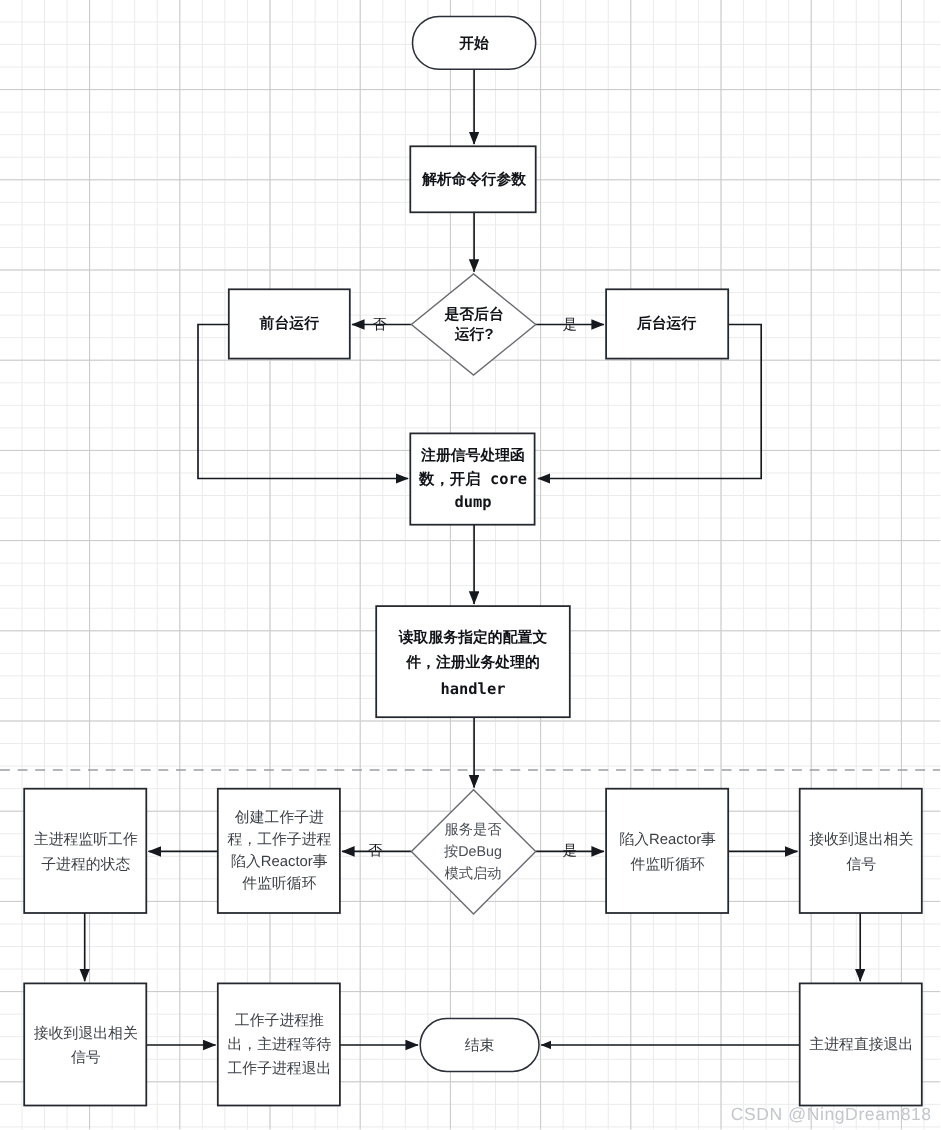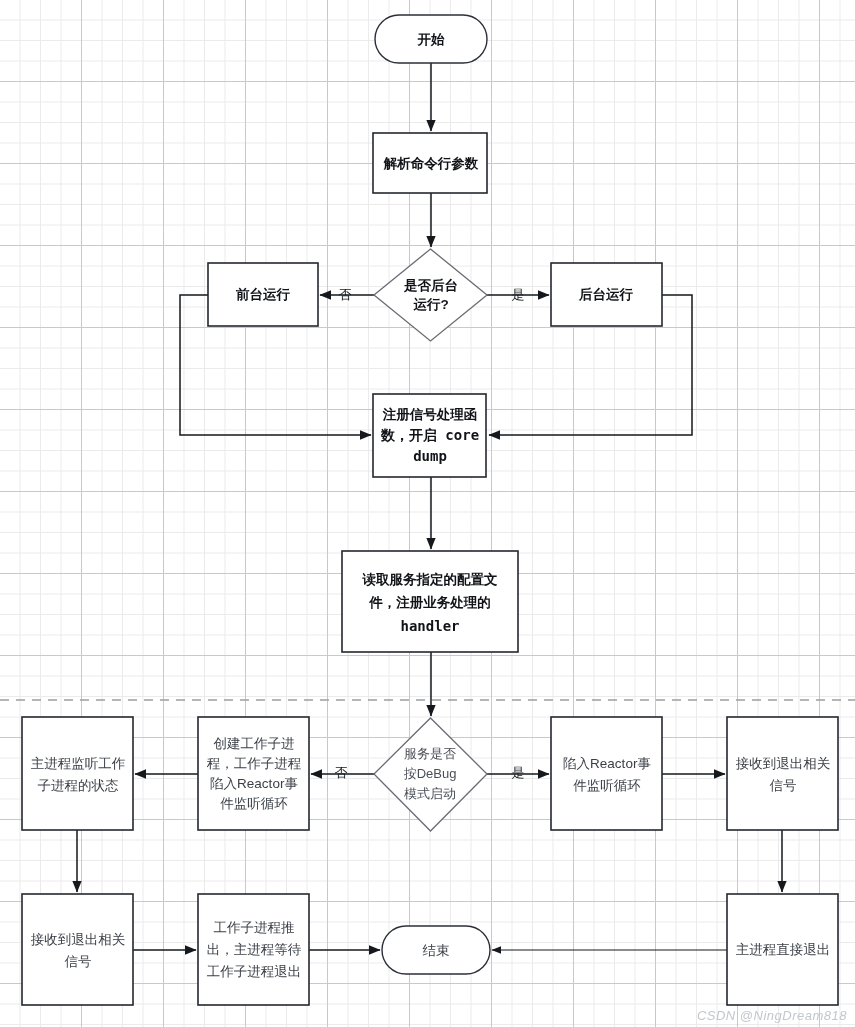--- a/index.html
+++ b/index.html
@@ -94,25 +94,24 @@
   .page-break {
     stroke: #9aa0a6;
     stroke-width: 1.3;
     stroke-dasharray: 9 7;
   }
   .watermark {
     position: absolute;
     right: 8px;
     bottom: 4px;
     font-family: "Liberation Sans", "DejaVu Sans", sans-serif;
-    font-size: 13px;
+    font-size: 16px;
     color: #c3c7cc;
     letter-spacing: 0.5px;
     user-select: none;
-    font-style: italic;
   }
 </style>
 </head>
 <body>
 
 <div id="canvas-wrap">
 
   <div id="grid-bg"></div>
 
   <svg id="flow-svg" viewBox="0 0 855 1027" xmlns="http://www.w3.org/2000/svg">

